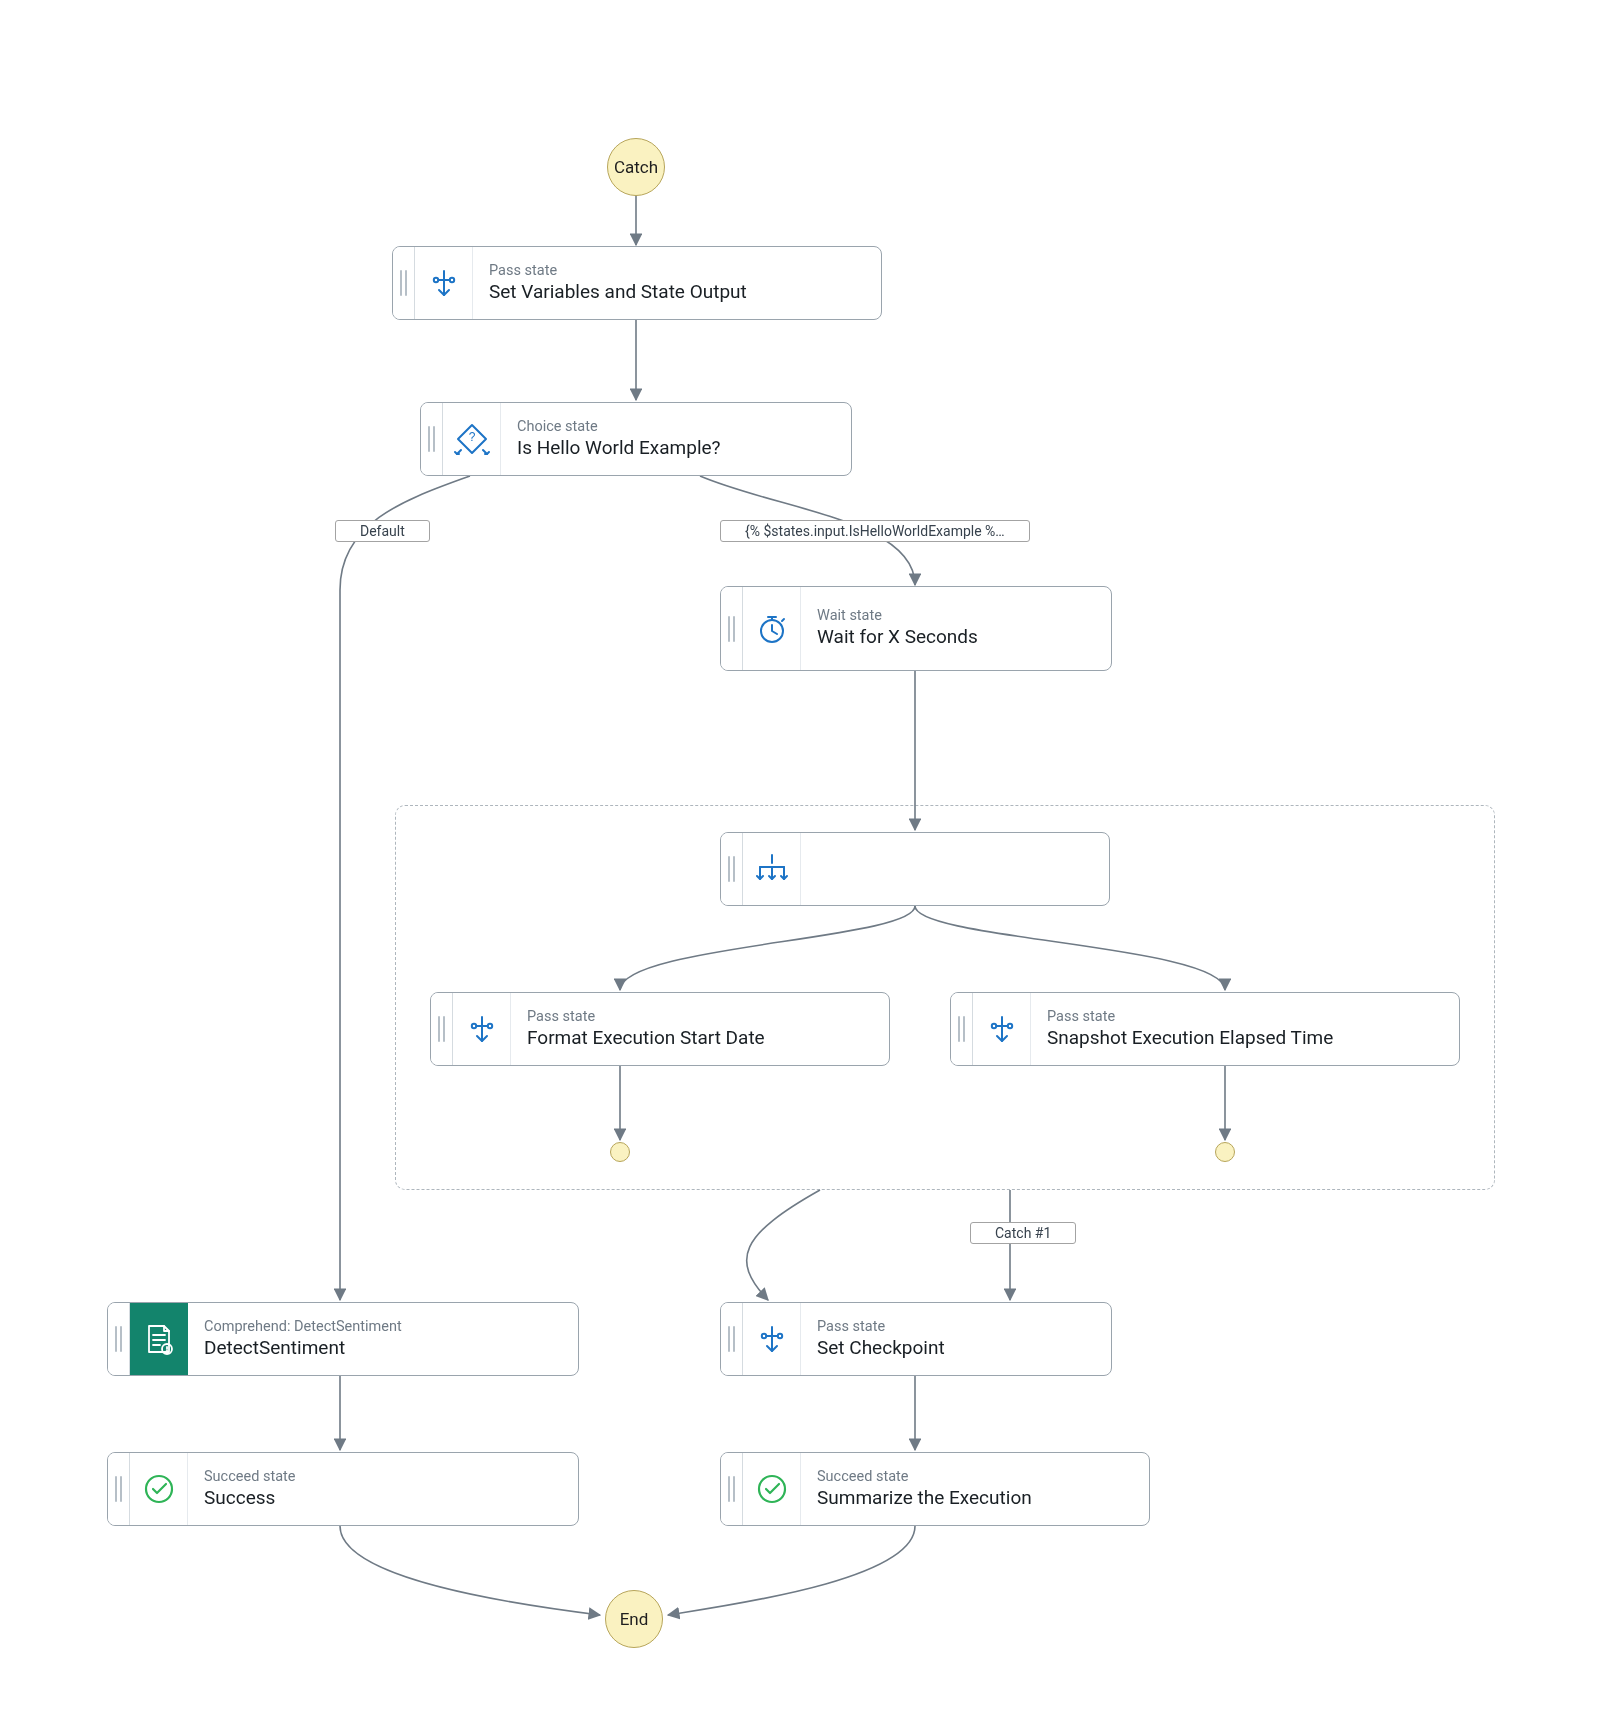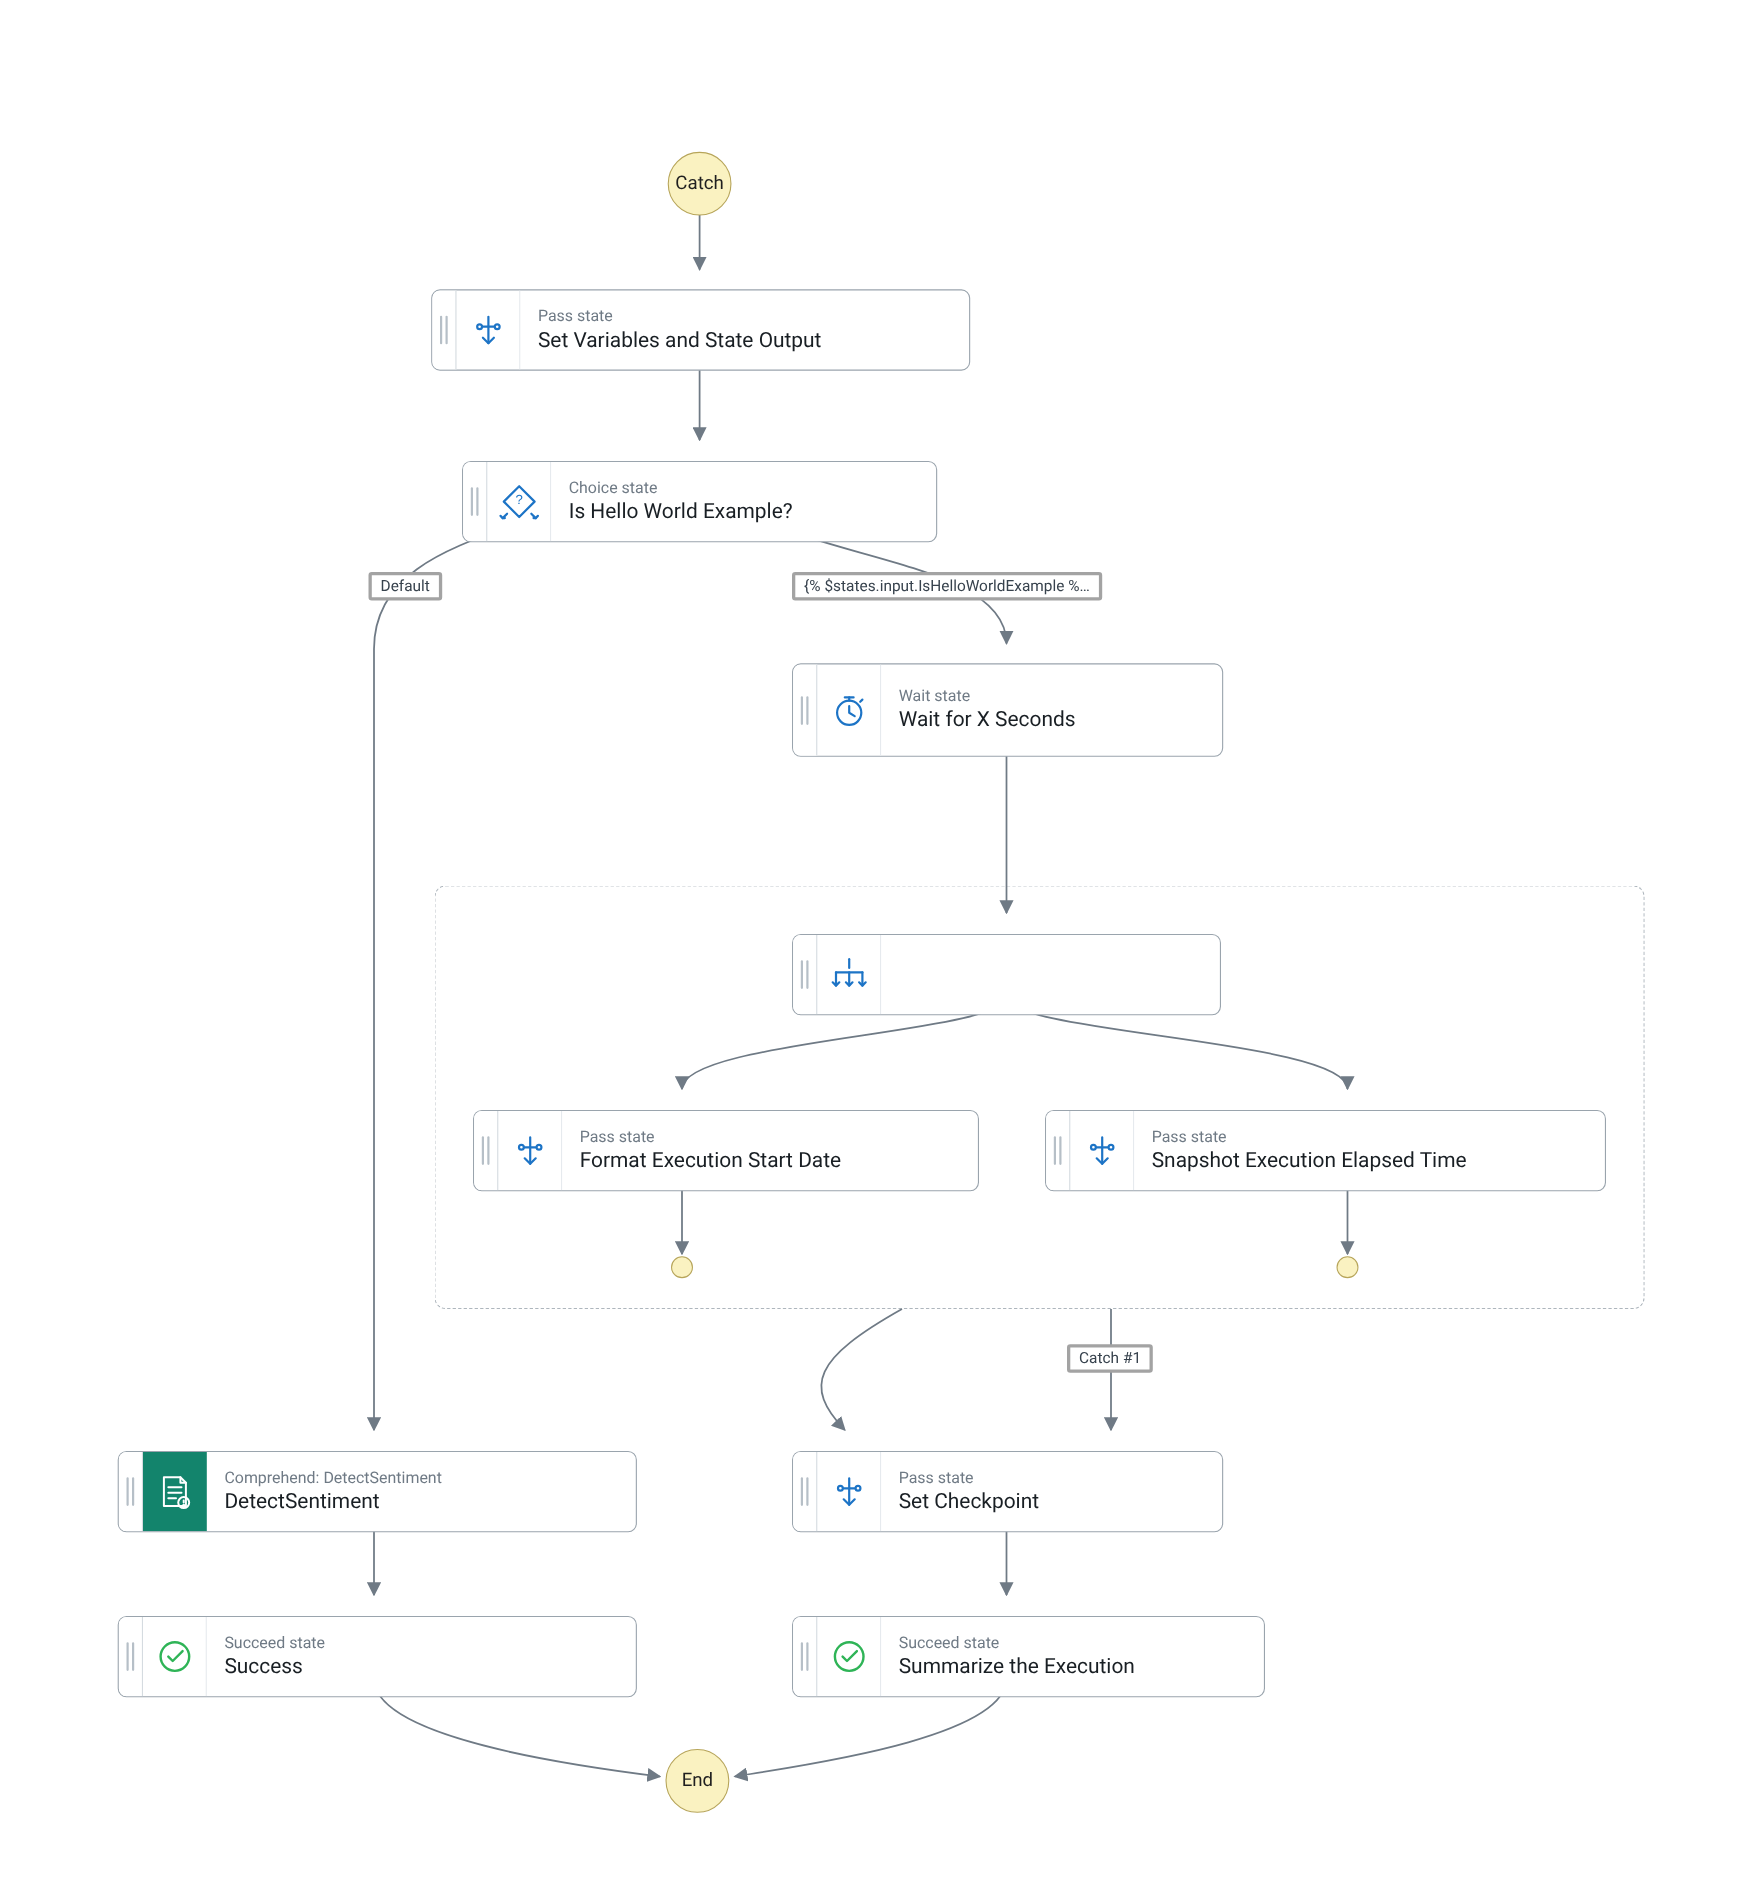--- a/index.html
+++ b/index.html
@@ -46,21 +46,20 @@
     border: 1.5px solid #b7a55a;
   }
   .state-node {
     position: absolute;
     background: #ffffff;
     border: 1px solid #9aa4ad;
     border-radius: 8px;
     display: flex;
     align-items: stretch;
     overflow: hidden;
-    margin-top: 17px;
   }
   .state-node .handle {
     width: 22px;
     background: #ffffff;
     border-right: 1px solid #d5dbe0;
     display: flex;
     align-items: center;
     justify-content: center;
     flex-direction: column;
     gap: 3px;
@@ -107,25 +106,25 @@
     color: #191f24;
     line-height: 1.3;
     font-weight: 400;
     white-space: nowrap;
     overflow: hidden;
     text-overflow: ellipsis;
   }
   .edge-label {
     position: absolute;
     background: #ffffff;
-    border: 3px solid #a3a3a3;
+    border: 1px solid #a3a3a3;
     border-radius: 3px;
     font-size: 14px;
     color: #37424d;
-    padding: 2px 8px;
+    padding: 2px 24px;
     white-space: nowrap;
     overflow: hidden;
     text-overflow: ellipsis;
   }
   .parallel-container {
     position: absolute;
     border: 1px dashed #aeb6bd;
     border-radius: 10px;
     background: rgba(255,255,255,0);
   }

